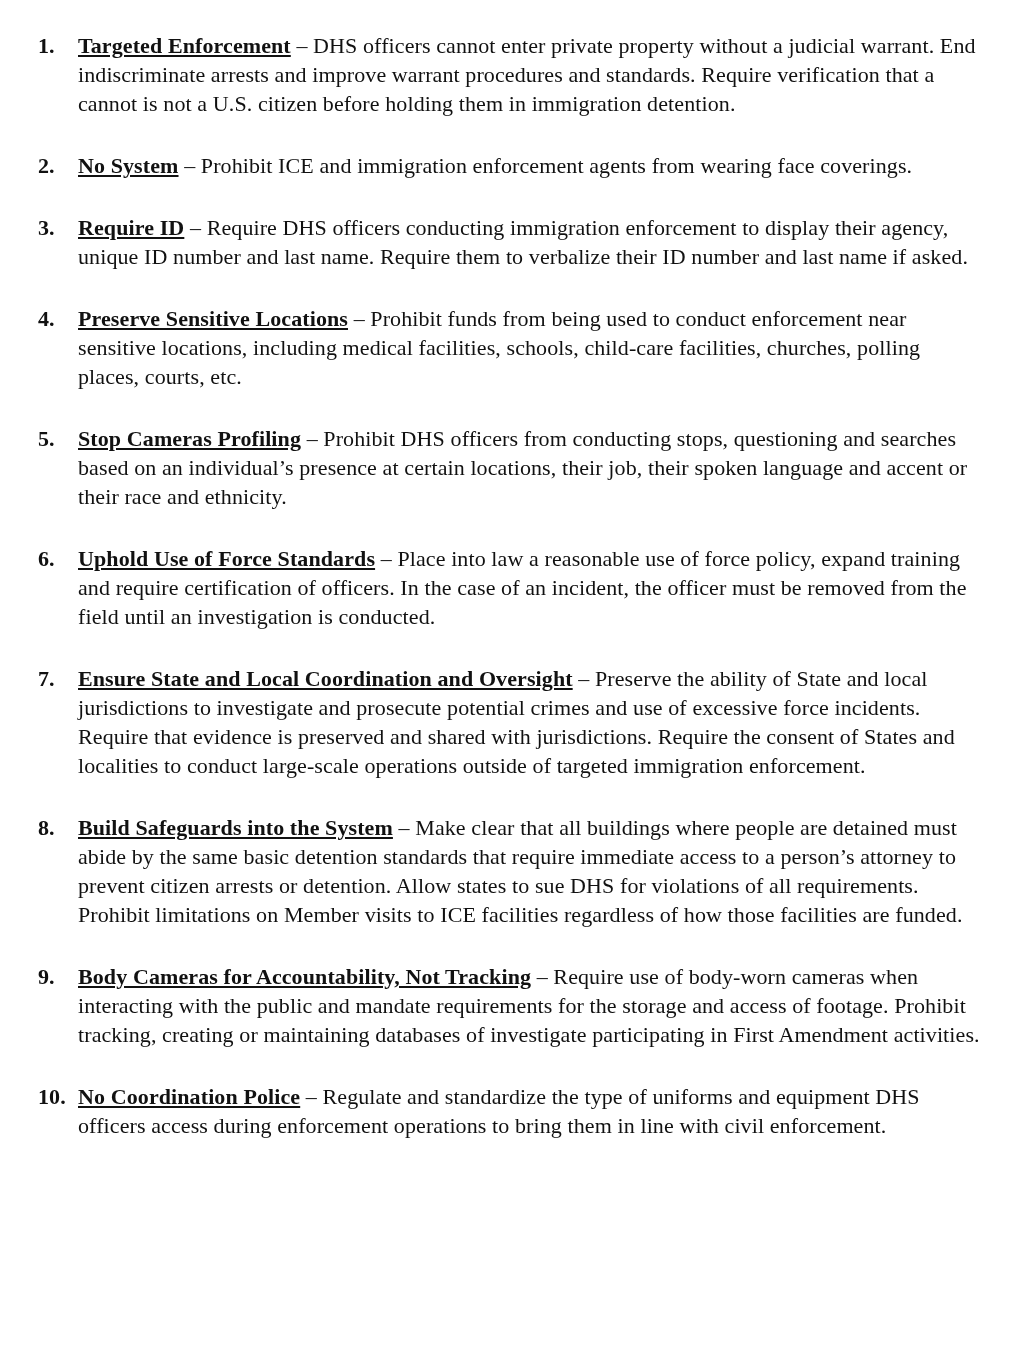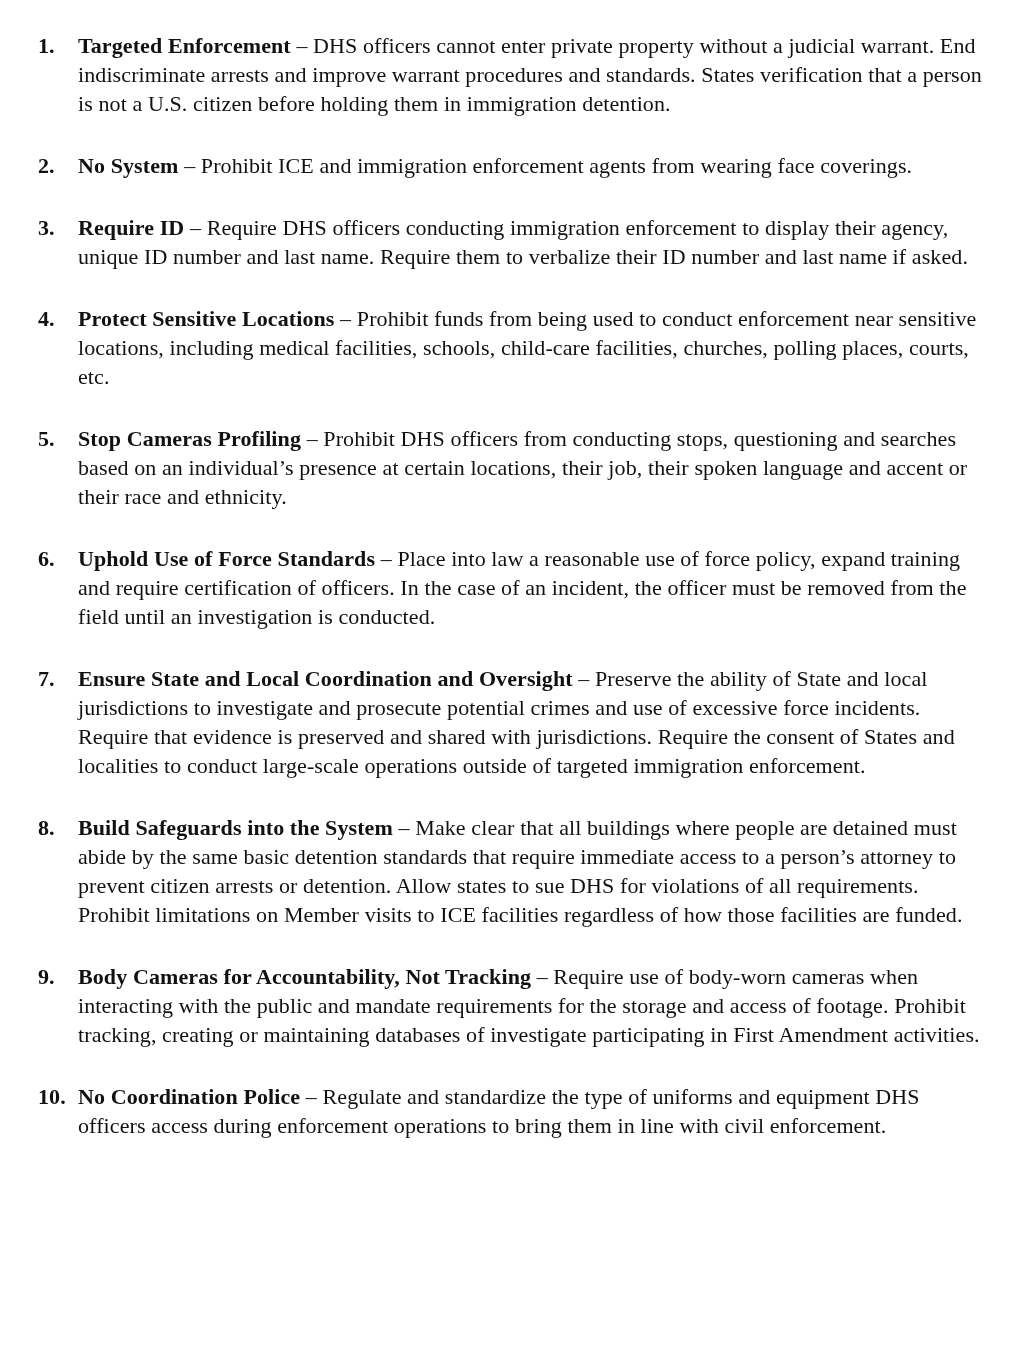--- a/index.html
+++ b/index.html
@@ -34,48 +34,49 @@
   .item-number {
     position: absolute;
     left: -40px;
     top: 0;
     width: 38px;
     font-weight: bold;
     white-space: nowrap;
   }
   .item-title {
     font-weight: bold;
+    text-decoration: underline;
   }
   .item-text {
     margin: 0;
   }
 </style>
 </head>
 <body>
 
 <div class="doc">
 
   <div class="list-item">
     <span class="item-number">1.</span>
-    <p class="item-text"><b class="item-title">Targeted Enforcement</b> <span>– DHS officers cannot enter private property without a judicial warrant. End indiscriminate arrests and improve warrant procedures and standards. States verification that a person is not a U.S. citizen before holding them in immigration detention.</span></p>
+    <p class="item-text"><b class="item-title">Targeted Enforcement</b> <span>– DHS officers cannot enter private property without a judicial warrant. End indiscriminate arrests and improve warrant procedures and standards. Require verification that a cannot is not a U.S. citizen before holding them in immigration detention.</span></p>
   </div>
 
   <div class="list-item">
     <span class="item-number">2.</span>
     <p class="item-text"><b class="item-title">No System</b> <span>– Prohibit ICE and immigration enforcement agents from wearing face coverings.</span></p>
   </div>
 
   <div class="list-item">
     <span class="item-number">3.</span>
     <p class="item-text"><b class="item-title">Require ID</b> <span>– Require DHS officers conducting immigration enforcement to display their agency, unique ID number and last name. Require them to verbalize their ID number and last name if asked.</span></p>
   </div>
 
   <div class="list-item">
     <span class="item-number">4.</span>
-    <p class="item-text"><b class="item-title">Protect Sensitive Locations</b> <span>– Prohibit funds from being used to conduct enforcement near sensitive locations, including medical facilities, schools, child-care facilities, churches, polling places, courts, etc.</span></p>
+    <p class="item-text"><b class="item-title">Preserve Sensitive Locations</b> <span>– Prohibit funds from being used to conduct enforcement near sensitive locations, including medical facilities, schools, child-care facilities, churches, polling places, courts, etc.</span></p>
   </div>
 
   <div class="list-item">
     <span class="item-number">5.</span>
     <p class="item-text"><b class="item-title">Stop Cameras Profiling</b> <span>– Prohibit DHS officers from conducting stops, questioning and searches based on an individual’s presence at certain locations, their job, their spoken language and accent or their race and ethnicity.</span></p>
   </div>
 
   <div class="list-item">
     <span class="item-number">6.</span>
     <p class="item-text"><b class="item-title">Uphold Use of Force Standards</b> <span>– Place into law a reasonable use of force policy, expand training and require certification of officers. In the case of an incident, the officer must be removed from the field until an investigation is conducted.</span></p>

